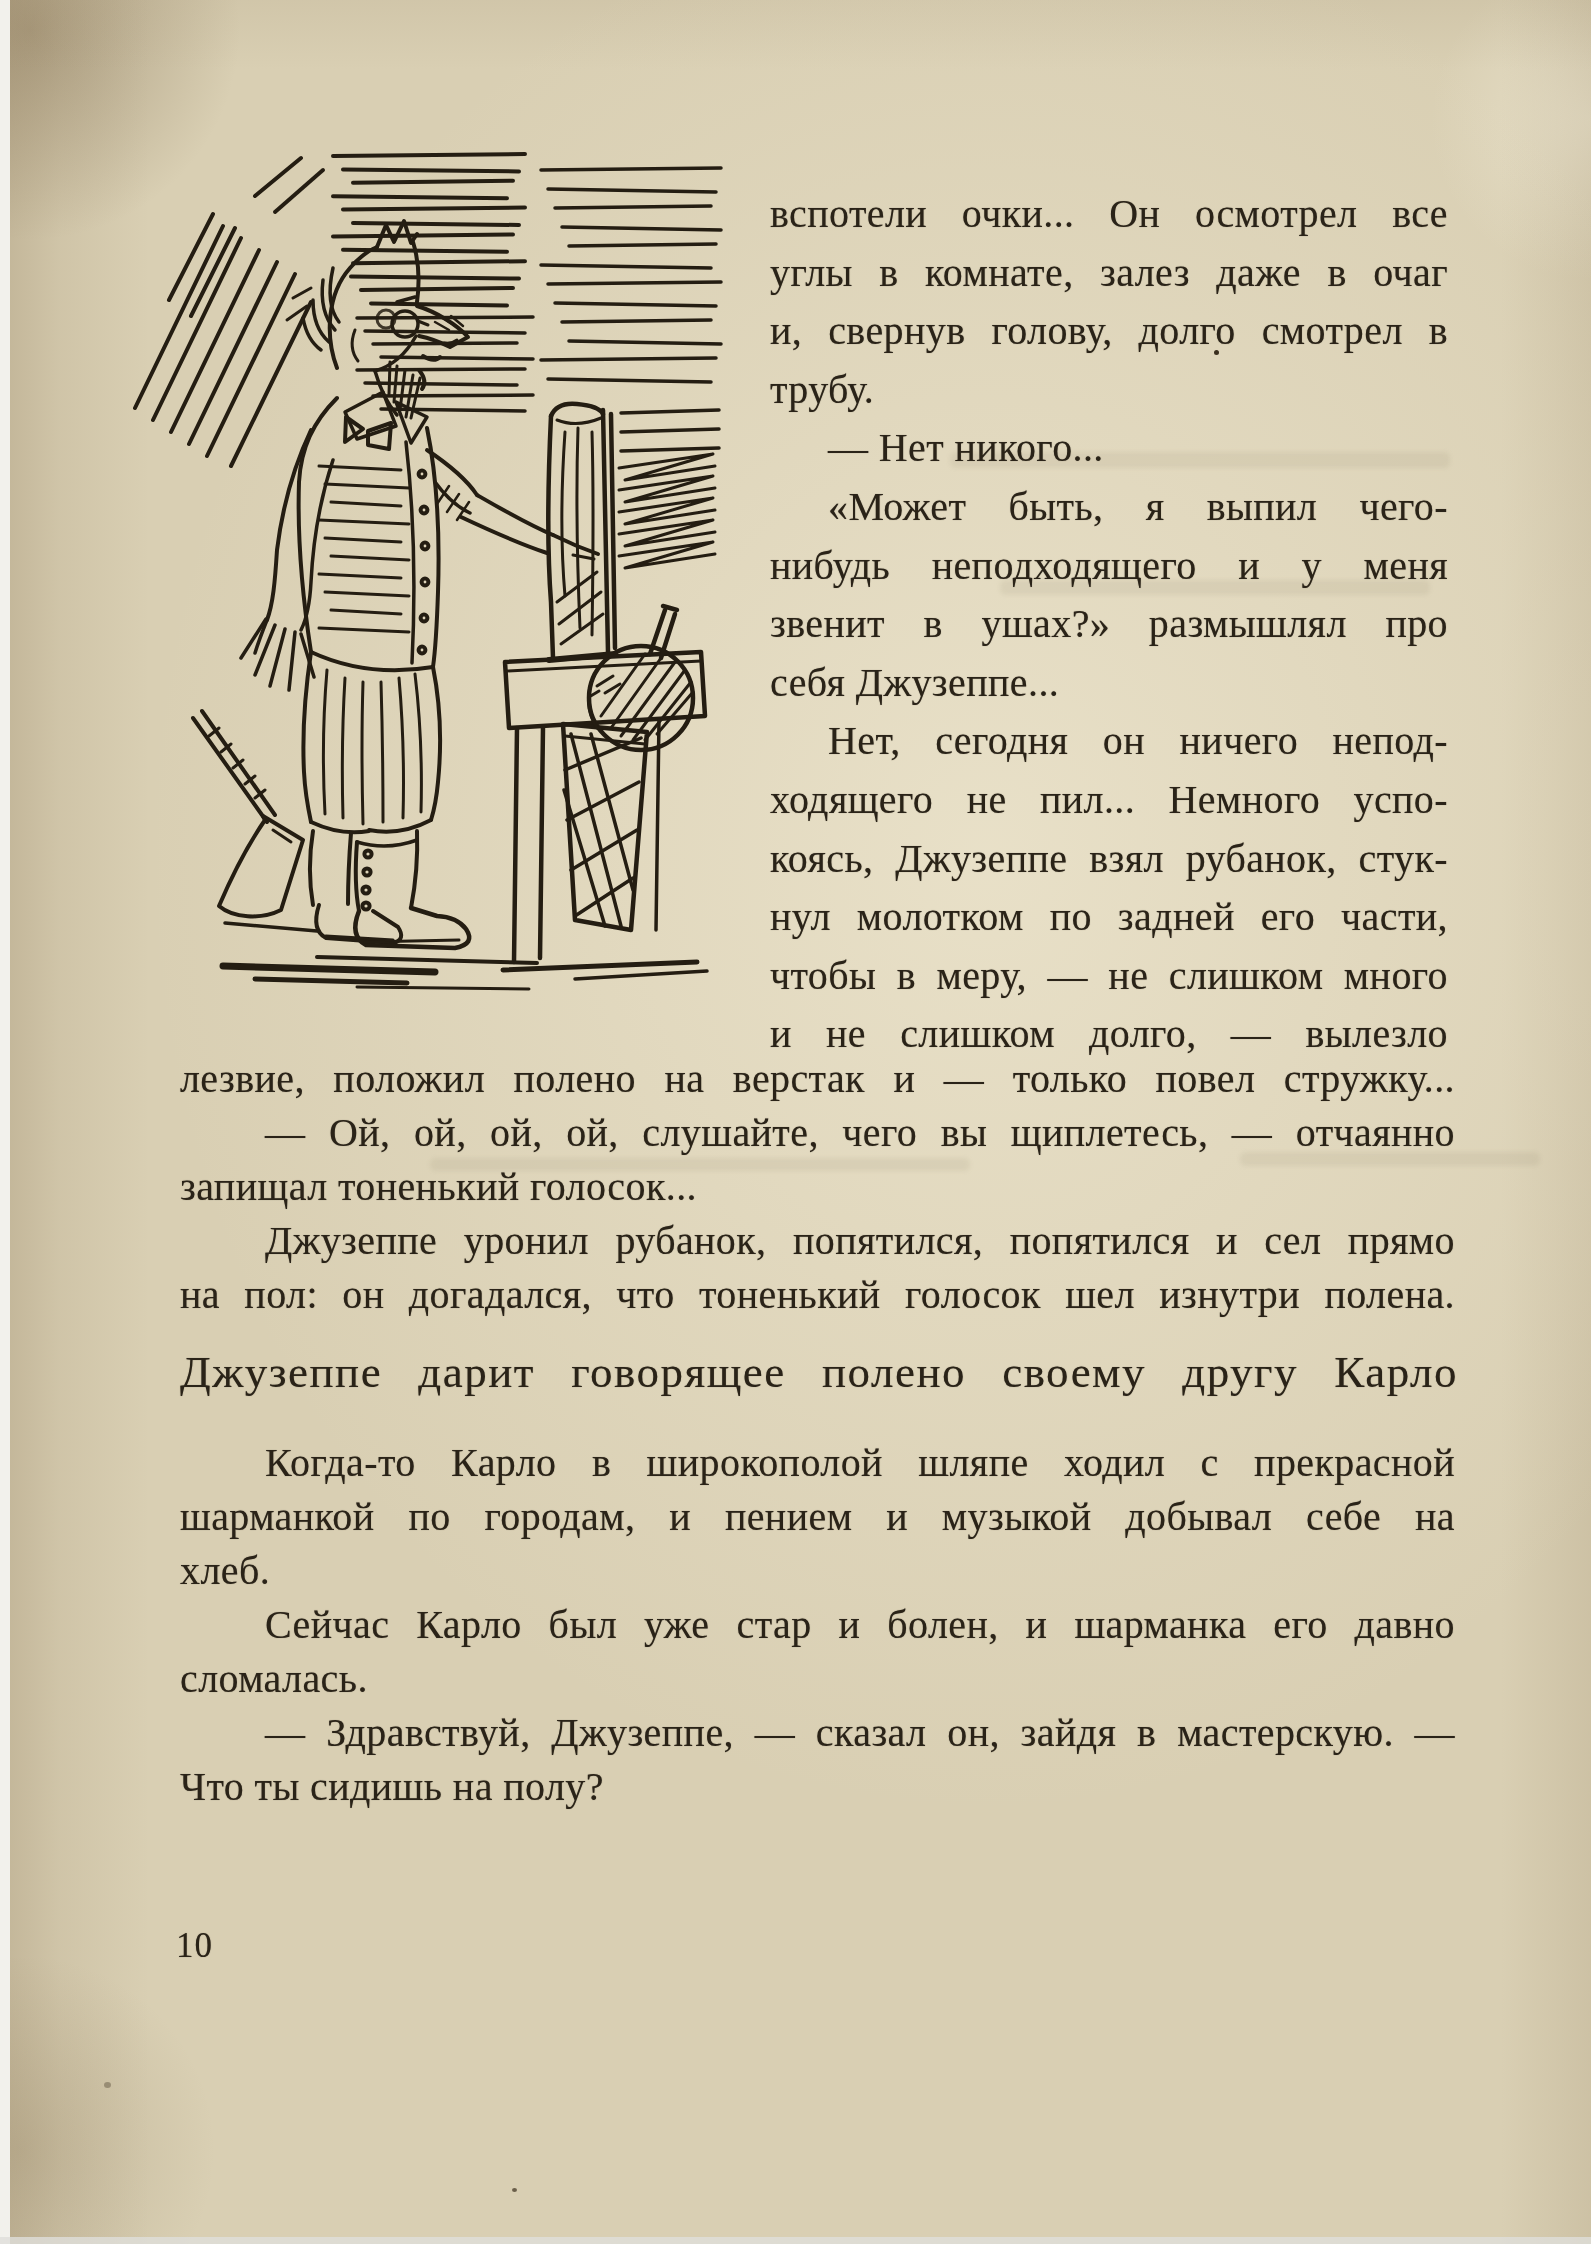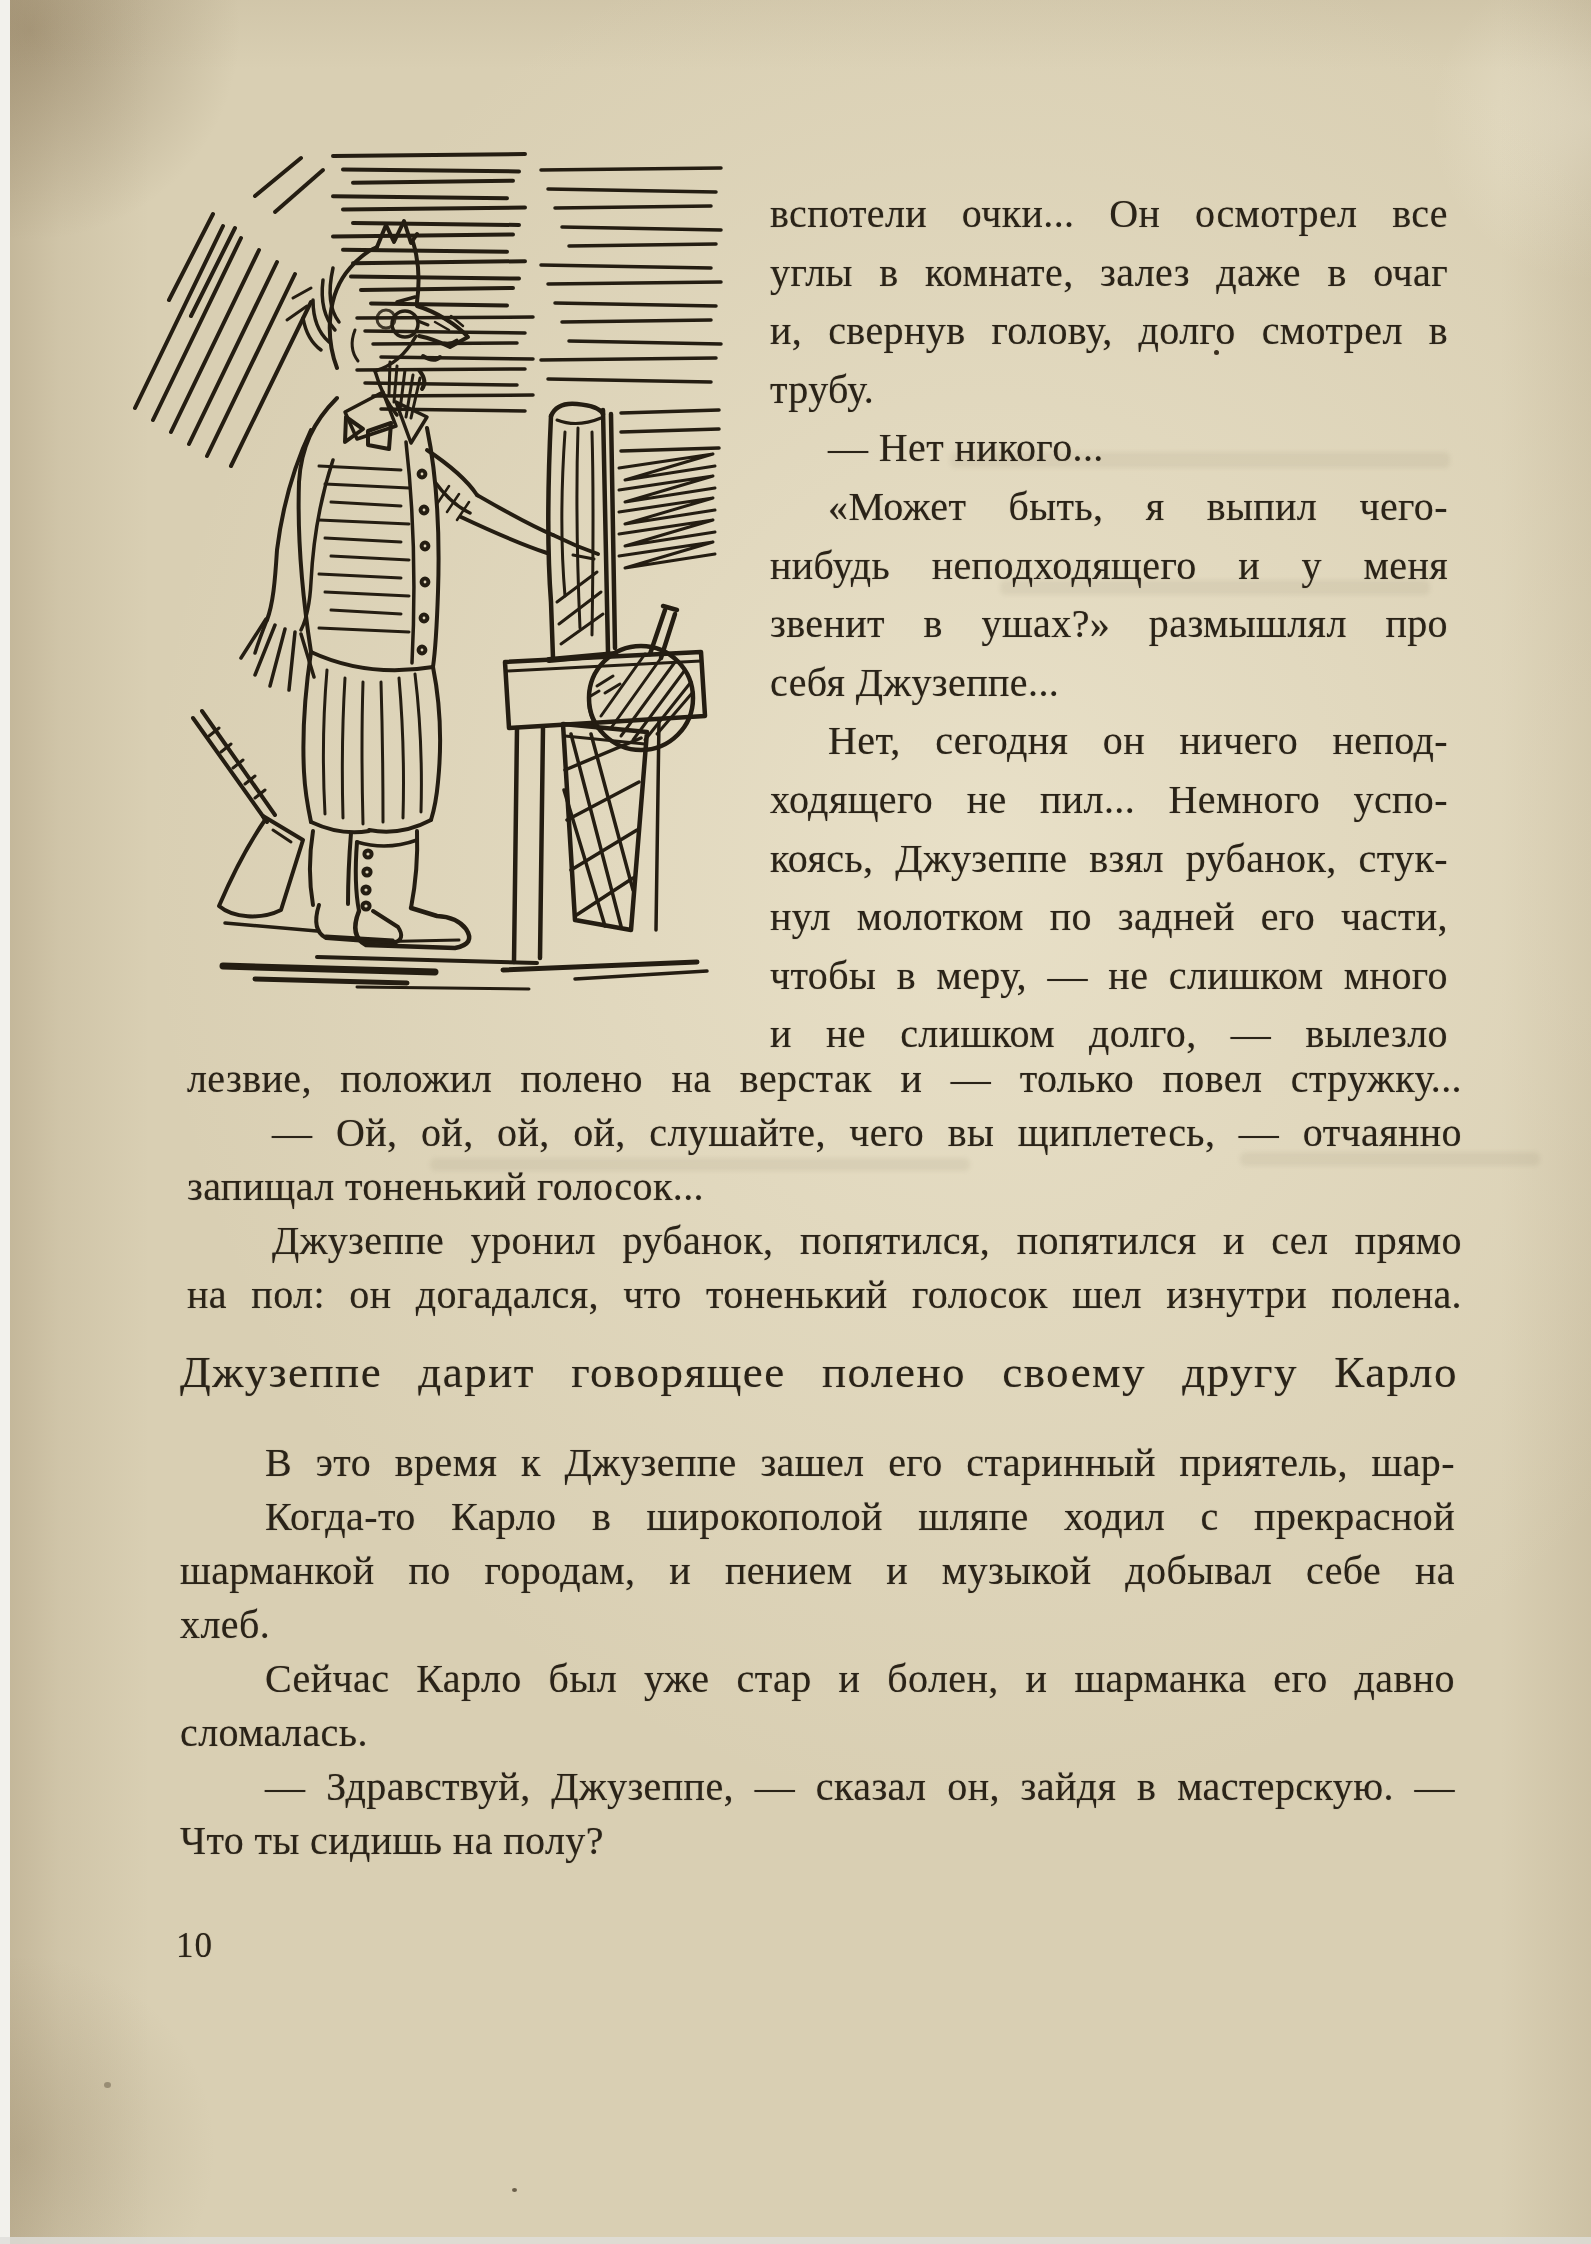--- a/index.html
+++ b/index.html
@@ -18,21 +18,21 @@
     color:#2a2318;
   }
   .scan-edge-left{position:absolute;left:0;top:0;width:10px;height:2244px;background:#f2f1ec;}
   .scan-edge-bottom{position:absolute;left:0;bottom:0;width:1591px;height:7px;background:#dfdedb;opacity:.8;}
   .txt{position:absolute;font-weight:400;letter-spacing:.4px;
        text-shadow:0 0 1px rgba(42,35,24,.45);}
   .line{white-space:nowrap;}
   .line.just{white-space:normal;text-align:justify;text-align-last:justify;}
   .col-text{left:770px;top:185px;width:678px;font-size:40px;line-height:58.6px;}
   .col-text .ind{padding-left:58px;}
-  .full-text{left:180px;top:1052px;width:1275px;font-size:40px;line-height:54px;margin-left:7px;}
+  .full-text{left:180px;top:1052px;width:1275px;font-size:40px;line-height:54px;}
   .full-text .ind,.body-text .ind{padding-left:85px;}
   .heading{left:180px;top:1346px;width:1278px;font-size:45px;line-height:52px;
            text-align:justify;text-align-last:justify;letter-spacing:1.5px;}
   .body-text{left:180px;top:1436px;width:1275px;font-size:40px;line-height:54px;}
   .page-number{left:176px;top:1926px;font-size:35px;letter-spacing:1px;}
   .illu{position:absolute;left:105px;top:130px;width:650px;height:880px;}
   .illu svg{width:100%;height:100%;}
   .illu path,.illu line,.illu circle{stroke:#241d12;fill:none;stroke-linecap:round;stroke-linejoin:round;}
   .speck{position:absolute;border-radius:50%;background:#3a2f1e;}
   .ghost{position:absolute;background:rgba(130,115,85,.10);border-radius:6px;filter:blur(2px);}
@@ -290,21 +290,20 @@
       <div class="line just">лезвие, положил полено на верстак и — только повел стружку...</div>
       <div class="line just ind">— Ой, ой, ой, ой, слушайте, чего вы щиплетесь, — отчаянно</div>
       <div class="line">запищал тоненький голосок...</div>
       <div class="line just ind">Джузеппе уронил рубанок, попятился, попятился и сел прямо</div>
       <div class="line just">на пол: он догадался, что тоненький голосок шел изнутри полена.</div>
     </div>
 
   <div class="txt heading">Джузеппе дарит говорящее полено своему другу Карло</div>
 
   <div class="txt body-text">
-      <div class="line just ind">В это время к Джузеппе зашел его старинный приятель, шар-</div>
       <div class="line just ind">Когда-то Карло в широкополой шляпе ходил с прекрасной</div>
       <div class="line just">шарманкой по городам, и пением и музыкой добывал себе на</div>
       <div class="line">хлеб.</div>
       <div class="line just ind">Сейчас Карло был уже стар и болен, и шарманка его давно</div>
       <div class="line">сломалась.</div>
       <div class="line just ind">— Здравствуй, Джузеппе, — сказал он, зайдя в мастерскую. —</div>
       <div class="line">Что ты сидишь на полу?</div>
     </div>
 
   <div class="txt page-number">10</div>

